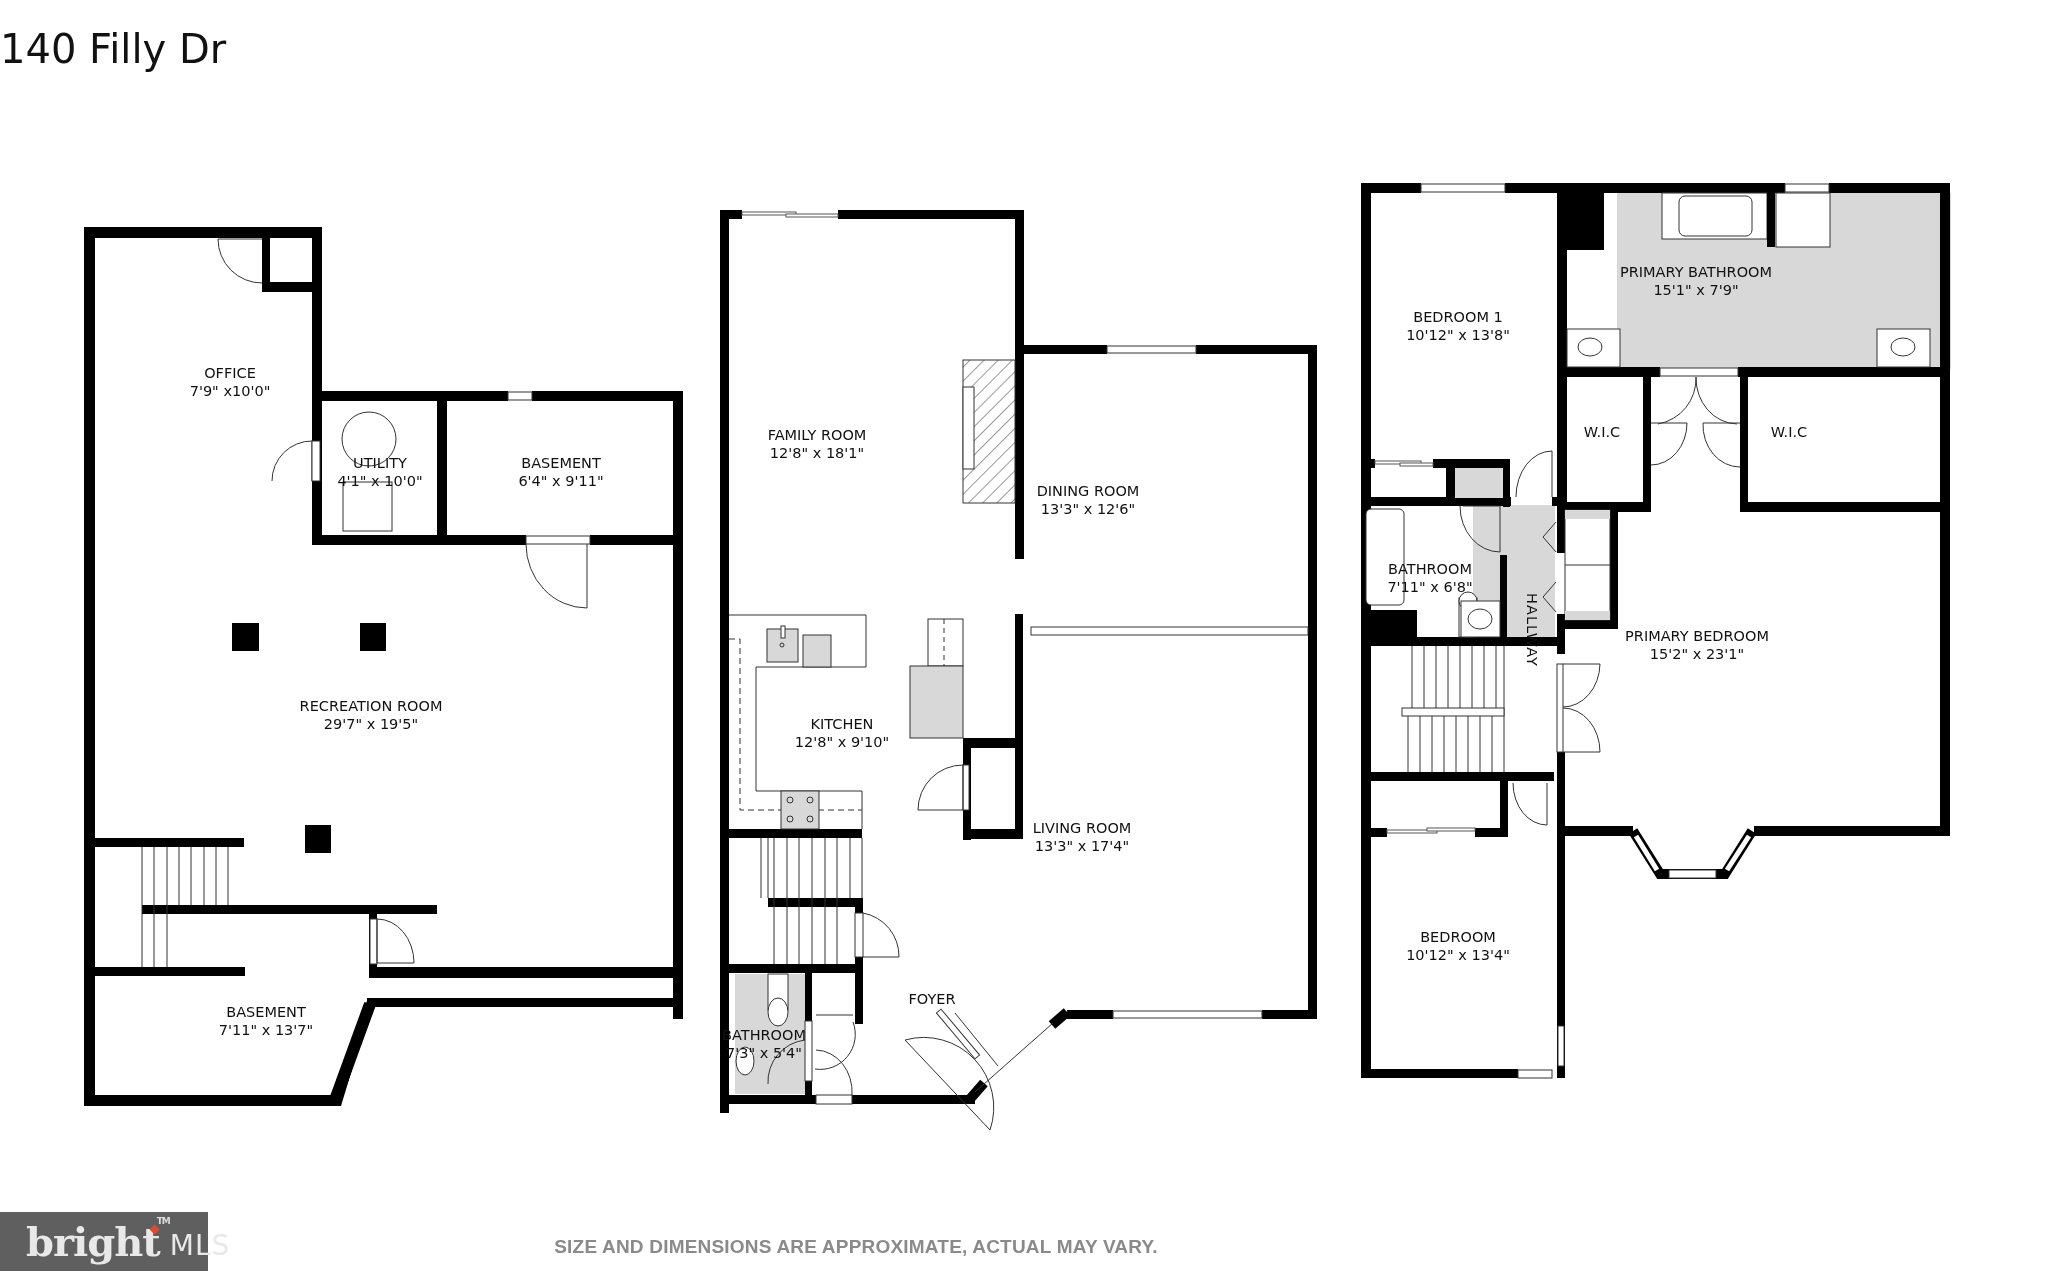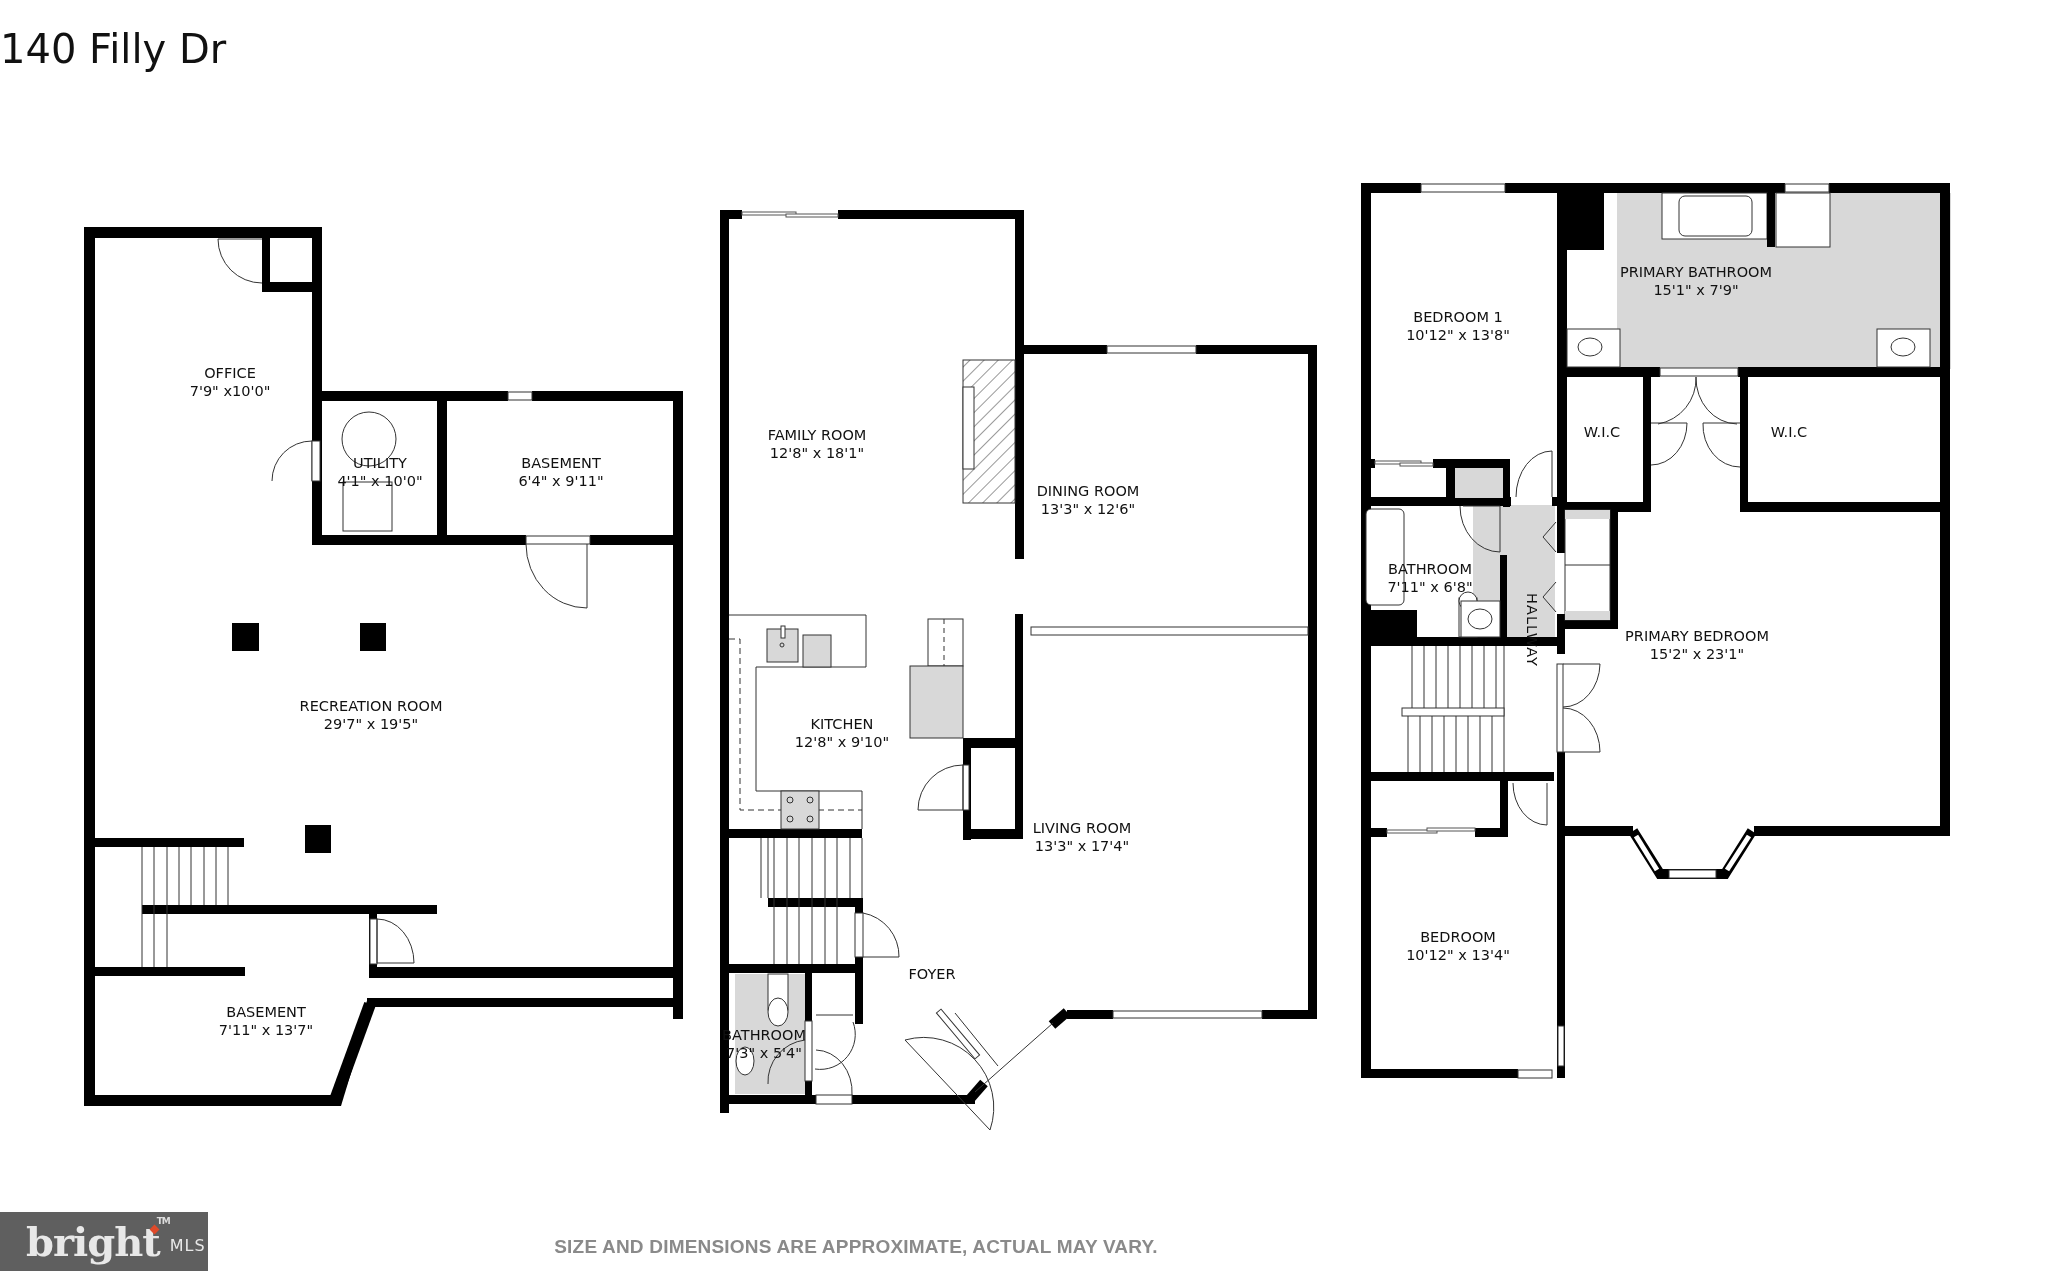--- a/index.html
+++ b/index.html
@@ -5,21 +5,21 @@
   html, body { margin:0; padding:0; background:#ffffff; }
   body { width:2048px; height:1279px; position:relative; overflow:hidden; font-family:"DejaVu Sans", sans-serif; }
   #plan { position:absolute; left:0; top:0; width:2048px; height:1279px; }
   .title { position:absolute; top:26px; left:0; width:2048px; text-align:left; font-size:40px; color:#111; font-family:"DejaVu Sans", sans-serif; }
   .lbl { position:absolute; transform:translate(-50%,-50%); text-align:center; font-size:14.5px; line-height:18px; color:#111; white-space:nowrap; font-family:"DejaVu Sans", sans-serif; }
   .lbl .n, .lbl .d { display:block; }
   .vert { transform:translate(-50%,-50%) rotate(90deg); letter-spacing:1px; }
   .disclaimer { position:absolute; top:1236px; left:0; width:1712px; text-align:center; font-size:19px; font-weight:bold; color:#8a8a8a; font-family:"Liberation Sans", sans-serif; letter-spacing:0.2px; }
   .logo { position:absolute; left:0; top:1212px; width:208px; height:59px; background:#5f5f5f; display:flex; align-items:center; padding-left:26px; box-sizing:border-box; }
   .logo .word { font-family:"DejaVu Serif", serif; font-size:40px; color:#e8e8e8; font-weight:bold; letter-spacing:-1px; position:relative; }
-  .logo .mls { font-family:"DejaVu Sans", sans-serif; font-size:16px; color:#e8e8e8; margin-left:10px; margin-top:8px; letter-spacing:1px; }
+  .logo .mls { font-family:"DejaVu Sans", sans-serif; font-size:28px; color:#e8e8e8; margin-left:10px; margin-top:8px; letter-spacing:1px; }
   .logo .tm { position:absolute; font-size:9px; top:-2px; right:-10px; color:#ddd; font-family:"DejaVu Sans", sans-serif; }
   .logo .star { position:absolute; width:7px; height:7px; background:#e04a2a; transform:rotate(45deg); top:8px; right:2px; }
 </style>
 </head>
 <body>
 
 <div class="title">140 Filly Dr</div>
 
 <svg id="plan" viewBox="0 0 2048 1279" xmlns="http://www.w3.org/2000/svg">
   <defs>
@@ -373,21 +373,21 @@
     <span class="d">13'3" x 12'6"</span>
   </div>
 <div class="lbl" style="left:842px;top:733px">
     <span class="n">KITCHEN</span>
     <span class="d">12'8" x 9'10"</span>
   </div>
 <div class="lbl" style="left:1082px;top:837px">
     <span class="n">LIVING ROOM</span>
     <span class="d">13'3" x 17'4"</span>
   </div>
-<div class="lbl" style="left:932px;top:974px">
+<div class="lbl" style="left:932px;top:999px">
     <span class="n">FOYER</span>
   </div>
 <div class="lbl" style="left:764px;top:1044px">
     <span class="n">BATHROOM</span>
     <span class="d">7'3" x 5'4"</span>
   </div>
 
 <div class="lbl" style="left:1458px;top:326px">
     <span class="n">BEDROOM 1</span>
     <span class="d">10'12" x 13'8"</span>

